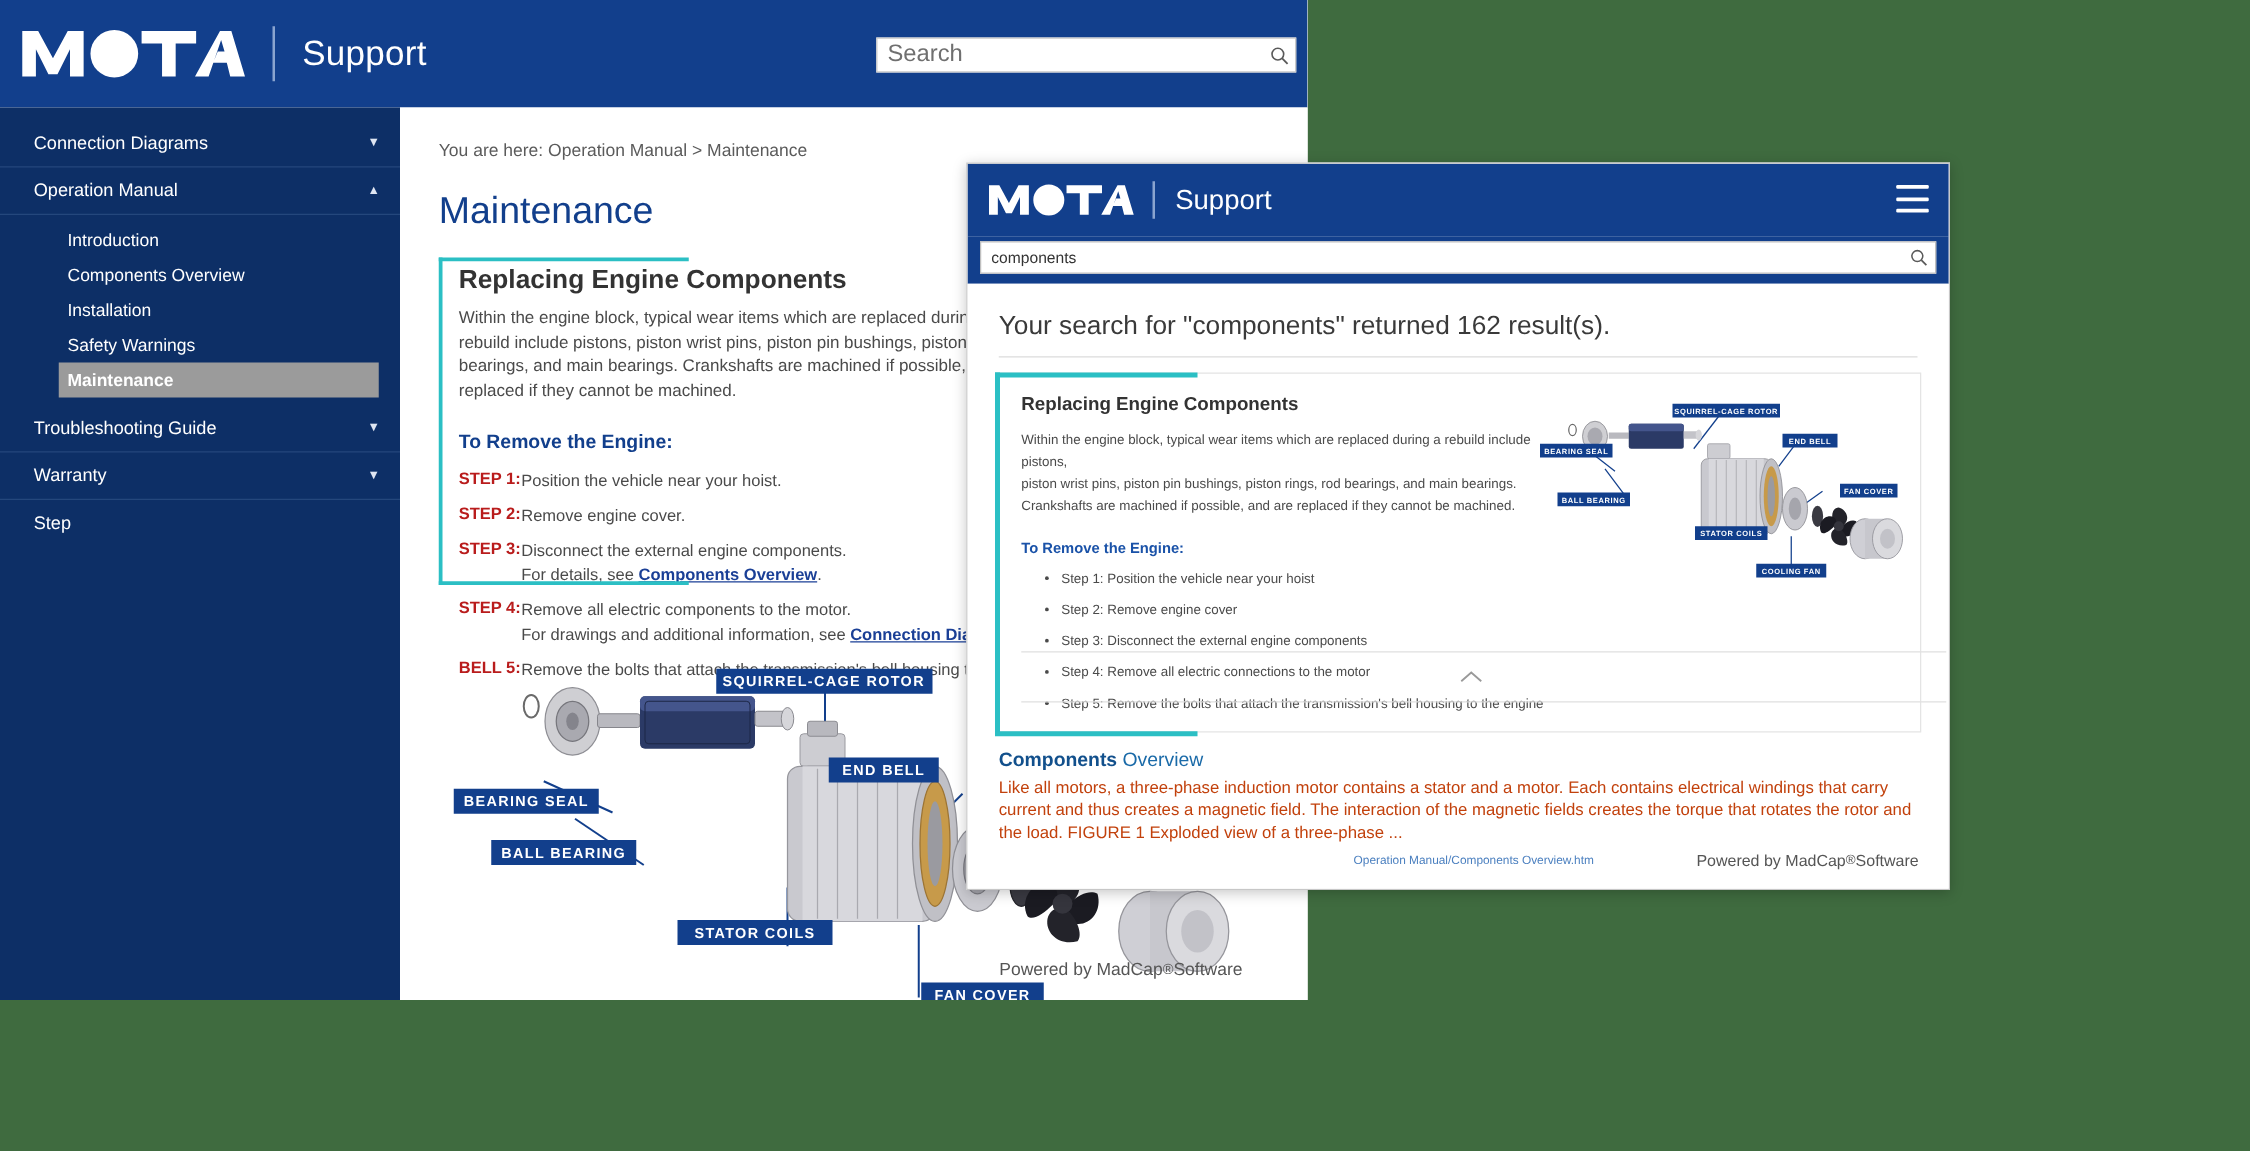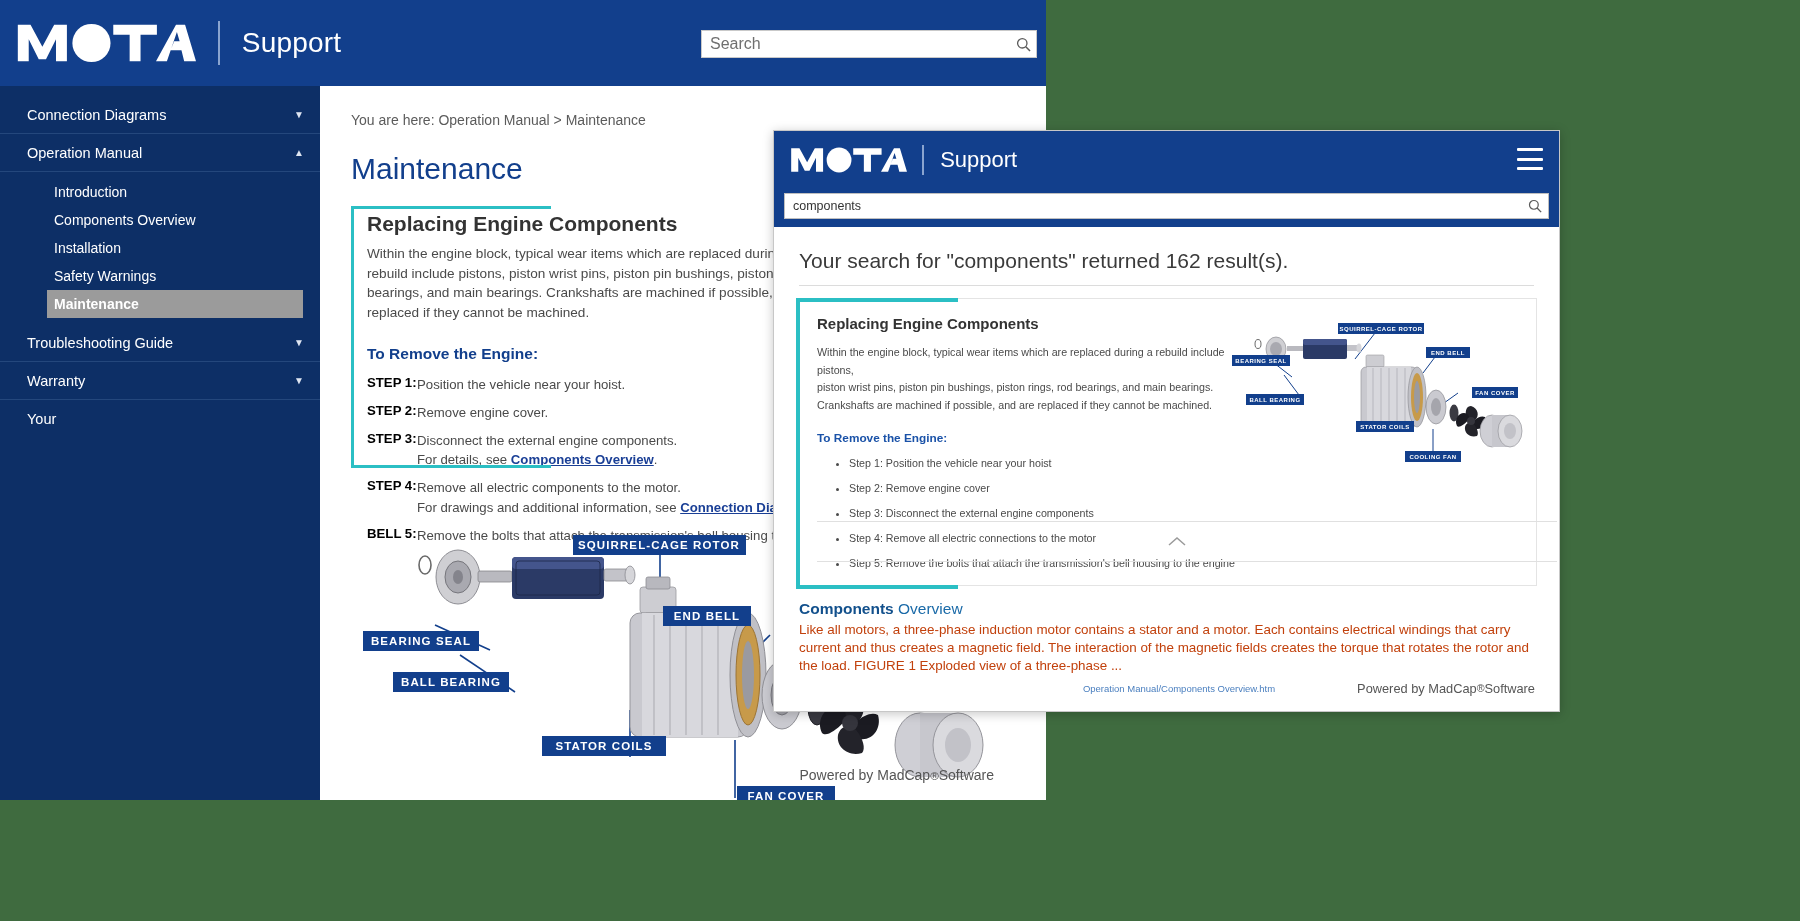--- a/index.html
+++ b/index.html
@@ -37,21 +37,21 @@
   }
   .logo-support {
     color:#ffffff; font-size:28px; font-weight:400; letter-spacing:0.2px;
   }
   .w1-searchbox {
     position:absolute; left:701px; top:30px; width:336px; height:28px;
     background:#ffffff; border:1px solid #c9c9c9;
     display:flex; align-items:center;
   }
   .w1-searchbox input {
-    flex:1; border:none; outline:none; font-size:16px;
+    flex:1; border:none; outline:none; font-size:19px;
     color:#ef4444; padding:0 8px; font-family:"Liberation Sans", sans-serif;
     background:transparent;
   }
   .w1-searchbox input::placeholder { color:#6f6f6f; }
   .w1-search-ico { width:26px; display:flex; align-items:center; justify-content:center; }
 
   
   .w1-sidebar {
     position:absolute; left:0; top:86px; width:320px; height:714px;
     background:#0d2f66;
@@ -104,21 +104,21 @@
     font-size:21px; color:#333333; font-weight:bold; padding-top:6px;
   }
   .topic-p {
     margin-top:8px; font-size:13.6px; color:#4a4a4a; line-height:1.45; width:470px;
   }
   .topic-h3 {
     margin-top:22px; font-size:15.5px; color:#123f8c; font-weight:bold;
   }
   .steps { margin-top:12px; }
   .step-row { display:flex; margin-bottom:9px; font-size:13.2px; color:#4a4a4a; }
-  .step-lbl { font-weight:bold; color:#000000; width:50px; flex:none; }
+  .step-lbl { font-weight:bold; color:#b91c1c; width:50px; flex:none; }
   .step-txt { line-height:1.45; }
   .step-txt a { color:#1a3f96; font-weight:bold; text-decoration:underline; }
 
   
   .motor1 { position:absolute; left:330px; top:495px; width:716px; height:310px; }
 
   .w1-footer {
     position:absolute; left:320px; top:755px; width:726px; height:40px;
     display:flex; align-items:center; justify-content:flex-end;
     padding-right:52px; font-size:14px; color:#555555;
@@ -280,21 +280,21 @@
       <div style="height:6px;"></div>
       <div class="nav-top">
         <span>Troubleshooting Guide</span>
         <span class="caret">▼</span>
       </div>
       <div class="nav-top">
         <span>Warranty</span>
         <span class="caret">▼</span>
       </div>
       <div class="nav-top no-border">
-        <span>Your</span>
+        <span>Step</span>
         <span class="caret"></span>
       </div>
     </div>
 
     <div class="w1-main">
       <div class="breadcrumb">You are here: Operation Manual &gt; Maintenance</div>
       <div class="page-title">Maintenance</div>
 
       <div class="topic-card">
         <div class="topic-card-top"></div>

